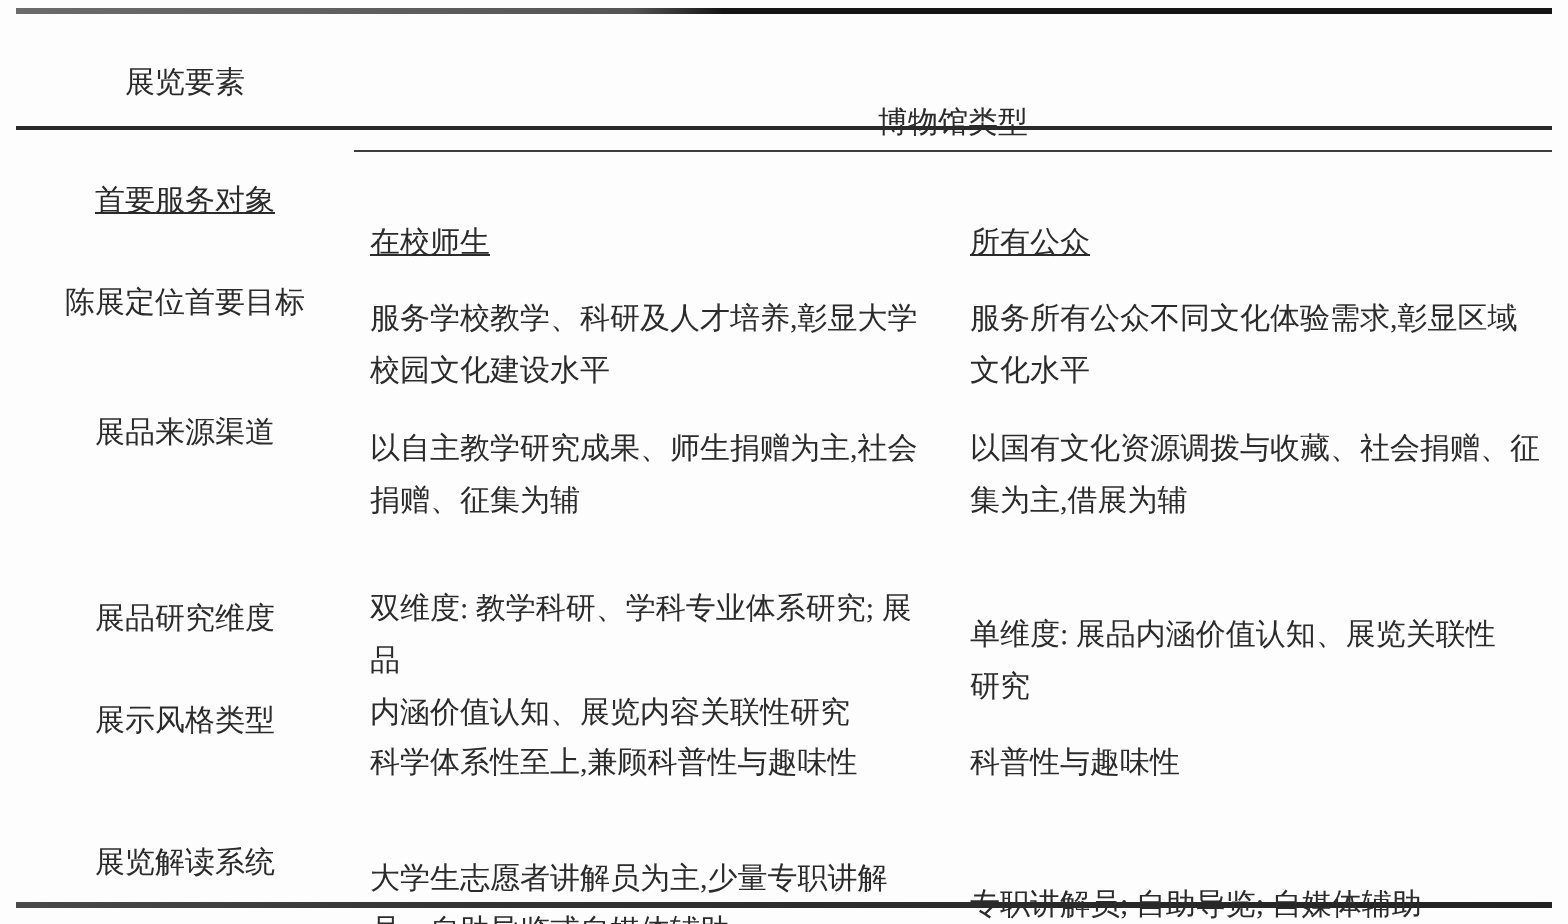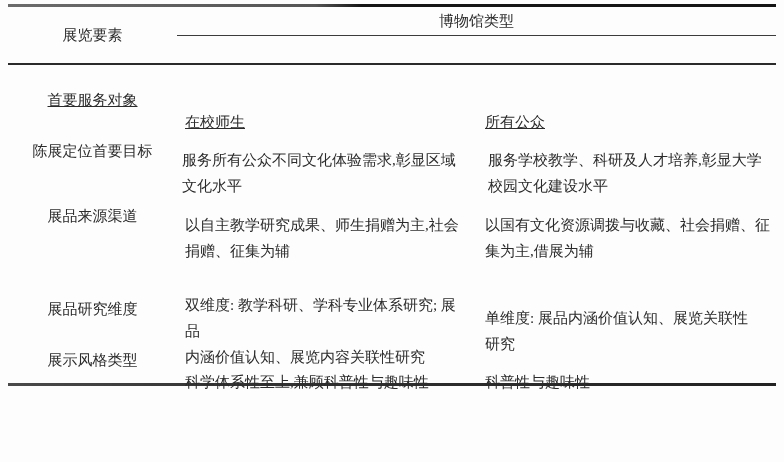--- a/index.html
+++ b/index.html
@@ -33,21 +33,21 @@
     height: 58px;
     border-bottom: 2px solid #2a2a2a;
     box-sizing: border-box;
   }
   .thead .label-cell {
     display: flex; align-items: center; justify-content: center;
   }
   .thead .group { display: flex; flex-direction: column; }
   .group .spanner-row {
     height: 28px;
-    display: flex; align-items: center; justify-content: center;
+    display: flex; align-items: center; justify-content: center; margin-top: 40px;
   }
   .group .spanner-rule { height: 1px; background: #3c3c3c; }
   .group .subs {
     flex: 1;
     display: grid;
     grid-template-columns: 303px 296px;
   }
   .group .subs > div {
     display: flex; align-items: center; justify-content: center;
   }
@@ -94,24 +94,24 @@
     <div class="tbody">
 
       <div class="row r1">
         <div class="lab">首要服务对象</div>
         <div class="cell c2">在校师生</div>
         <div class="cell c3">所有公众</div>
       </div>
 
       <div class="row r2">
         <div class="lab">陈展定位首要目标</div>
+        <div class="cell c2">服务学校教学、科研及人才培养,彰显大学
+校园文化建设水平</div>
         <div class="cell c3">服务所有公众不同文化体验需求,彰显区域
 文化水平</div>
-        <div class="cell c2">服务学校教学、科研及人才培养,彰显大学
-校园文化建设水平</div>
       </div>
 
       <div class="row r3">
         <div class="lab">展品来源渠道</div>
         <div class="cell c2">以自主教学研究成果、师生捐赠为主,社会
 捐赠、征集为辅</div>
         <div class="cell c3">以国有文化资源调拨与收藏、社会捐赠、征
 集为主,借展为辅</div>
       </div>
 
@@ -122,19 +122,25 @@
         <div class="cell c3">单维度: 展品内涵价值认知、展览关联性
 研究</div>
       </div>
 
       <div class="row r5">
         <div class="lab">展示风格类型</div>
         <div class="cell c2">科学体系性至上,兼顾科普性与趣味性</div>
         <div class="cell c3">科普性与趣味性</div>
       </div>
 
+      <div class="row r6">
+        <div class="lab">展览解读系统</div>
+        <div class="cell c2">大学生志愿者讲解员为主,少量专职讲解
+员、自助导览或自媒体辅助</div>
+        <div class="cell c3">专职讲解员; 自助导览; 自媒体辅助</div>
+      </div>
 
     </div>
 
     <div class="rule-bottom"></div>
 
   </div>
 </div>
 
 </body></html>

